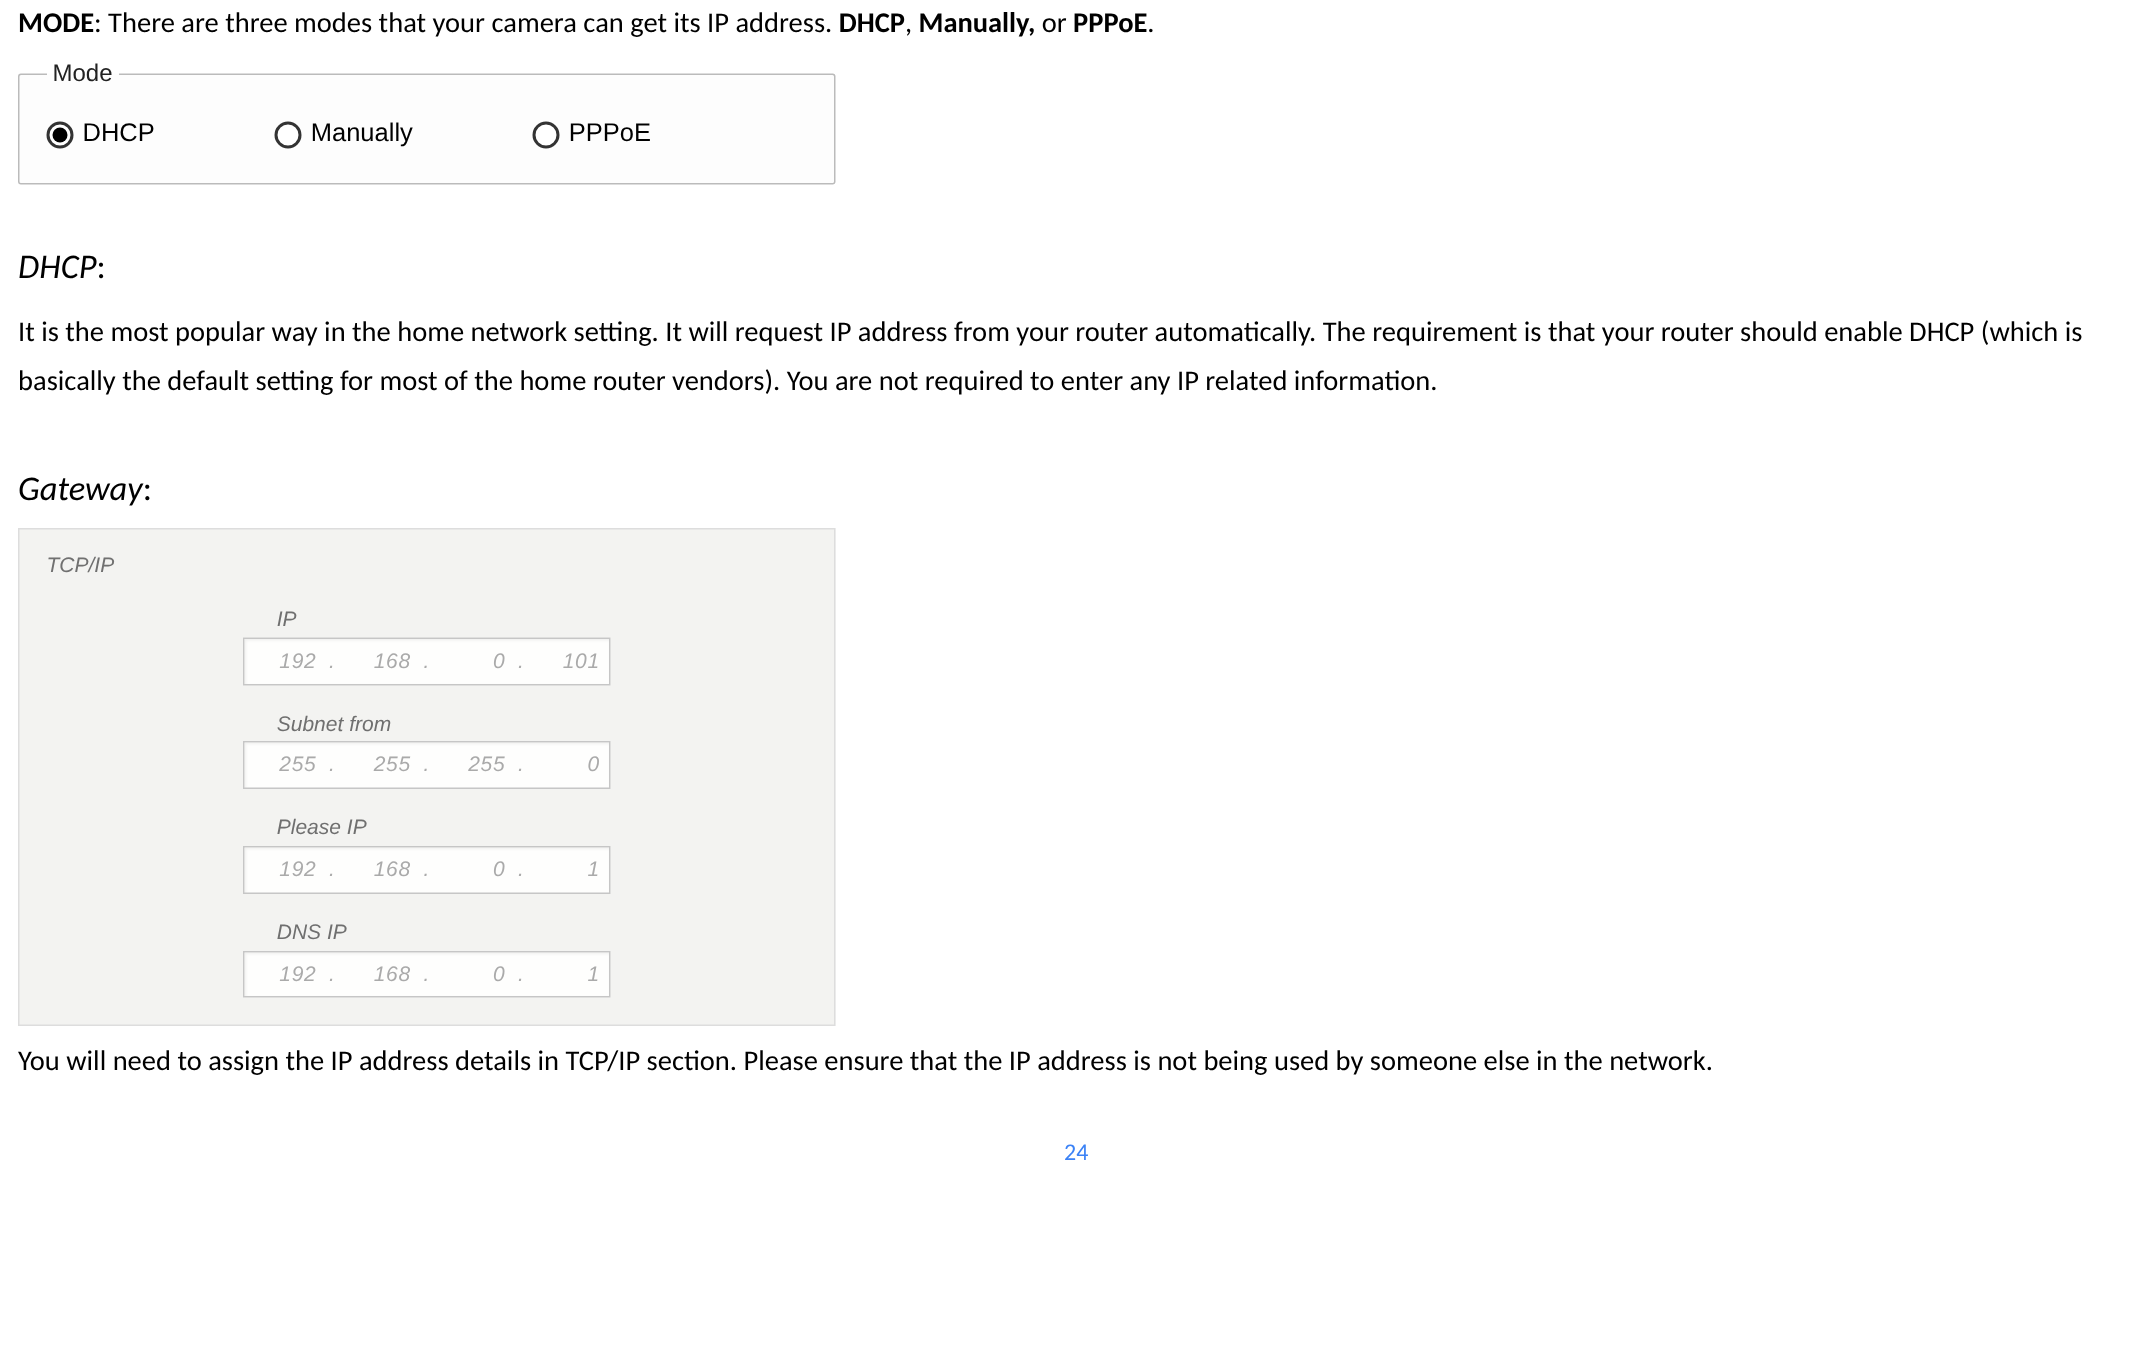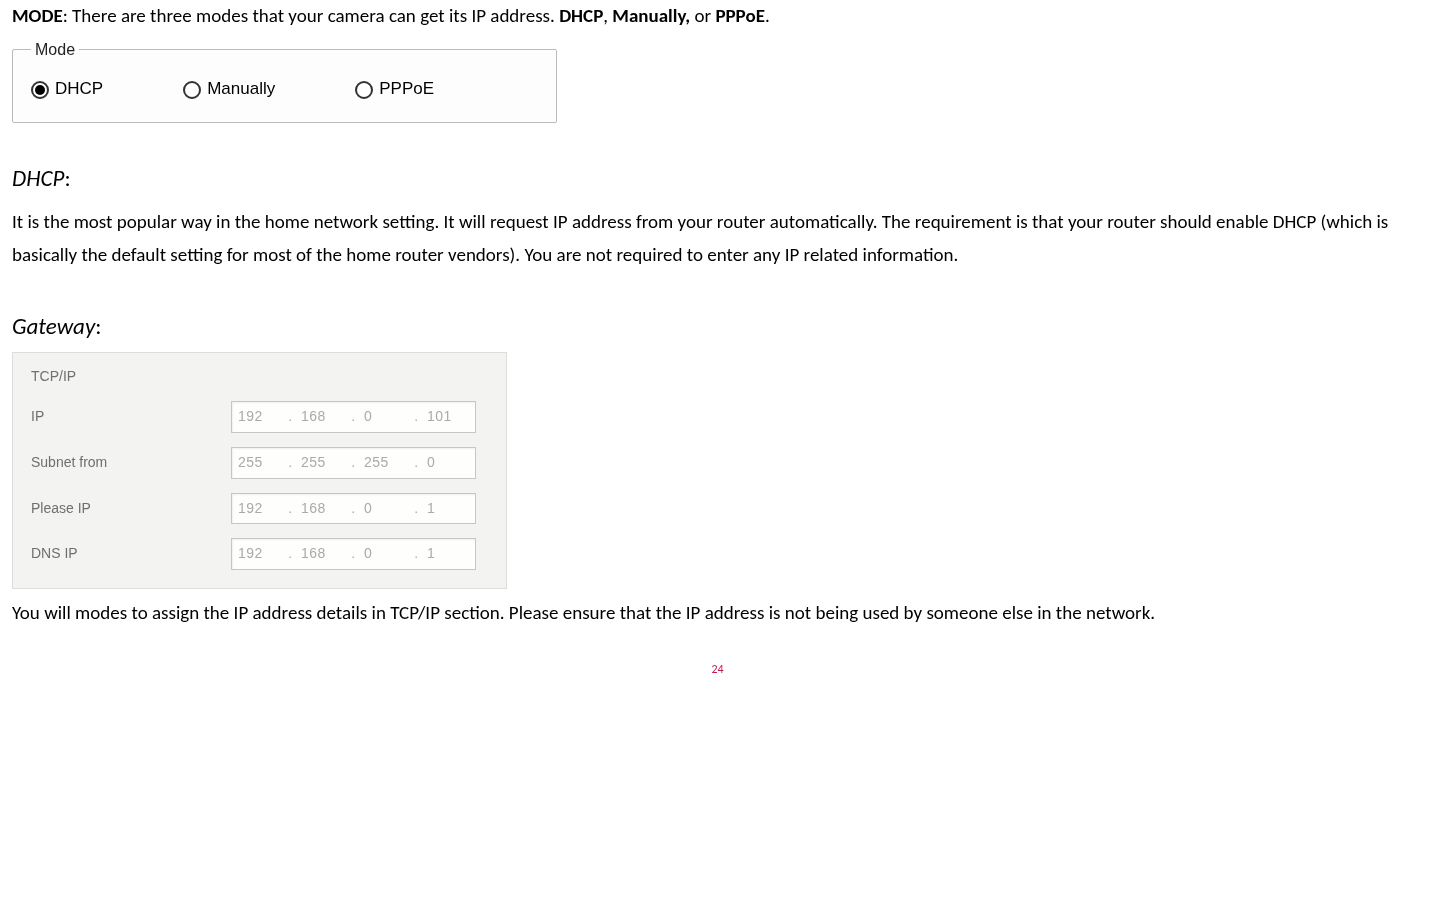--- a/index.html
+++ b/index.html
@@ -72,69 +72,71 @@
     }
     .para {
       margin-top: 8px;
     }
     .section-heading {
       margin-top: 36px;
       font-style: italic;
       font-size: 23px;
     }
     .tcpip-panel {
-      width: 495px;
+      width: 545px;
       background: #f3f3f1;
       border: 1px solid #ddd;
       margin-top: 6px;
       padding: 12px 18px 18px 18px;
       color: #6a6a6a;
       font-family: Verdana, Tahoma, sans-serif;
       font-size: 14px;
+      font-style: italic;
     }
     .tcpip-title {
       margin-bottom: 12px;
       color: #707070;
       font-size: 14px;
     }
     .tcpip-row {
       display: flex;
       align-items: center;
       margin-bottom: 14px;
+      flex-direction: column;
     }
     .tcpip-label {
       width: 200px;
       color: #6f6f6f;
     }
     .ip-input-box {
       border: 1px solid #c6c6c6;
       background: #fefefd;
       box-shadow: inset 1px 1px 2px rgba(0,0,0,0.06);
       display: flex;
       align-items: center;
       padding: 3px 6px;
       width: 245px;
       justify-content: space-between;
       color: #aaa;
       font-size: 14px;
       letter-spacing: 0.5px;
     }
     .ip-seg {
       width: 42px;
-      text-align: left;
+      text-align: right;
       color: #aaa;
     }
     .ip-dot {
       color: #aaa;
     }
     .page-num {
       text-align: center;
-      font-size: 12px;
+      font-size: 16px;
       margin-top: 30px;
-      color: #be185d;
+      color: #3b82f6;
     }
   </style>
 </head>
 <body>
 
 <p class="intro">
   <span class="bold">MODE</span><span>: There are three modes that your camera can get its IP address. </span><span class="bold">DHCP</span><span>, </span><span class="bold">Manually,</span><span> or </span><span class="bold">PPPoE</span><span>.</span>
 </p>
 
 <fieldset class="mode-box">
@@ -213,15 +215,15 @@
         <span class="ip-dot">.</span>
       <span class="ip-seg">168</span>
         <span class="ip-dot">.</span>
       <span class="ip-seg">0</span>
         <span class="ip-dot">.</span>
       <span class="ip-seg">1</span>
     </div>
   </div>
 </div>
 
-<p class="para">You will modes to assign the IP address details in TCP/IP section. Please ensure that the IP address is not being used by someone else in the network.</p>
+<p class="para">You will need to assign the IP address details in TCP/IP section. Please ensure that the IP address is not being used by someone else in the network.</p>
 
 <div class="page-num">24</div>
 
 </body></html>

